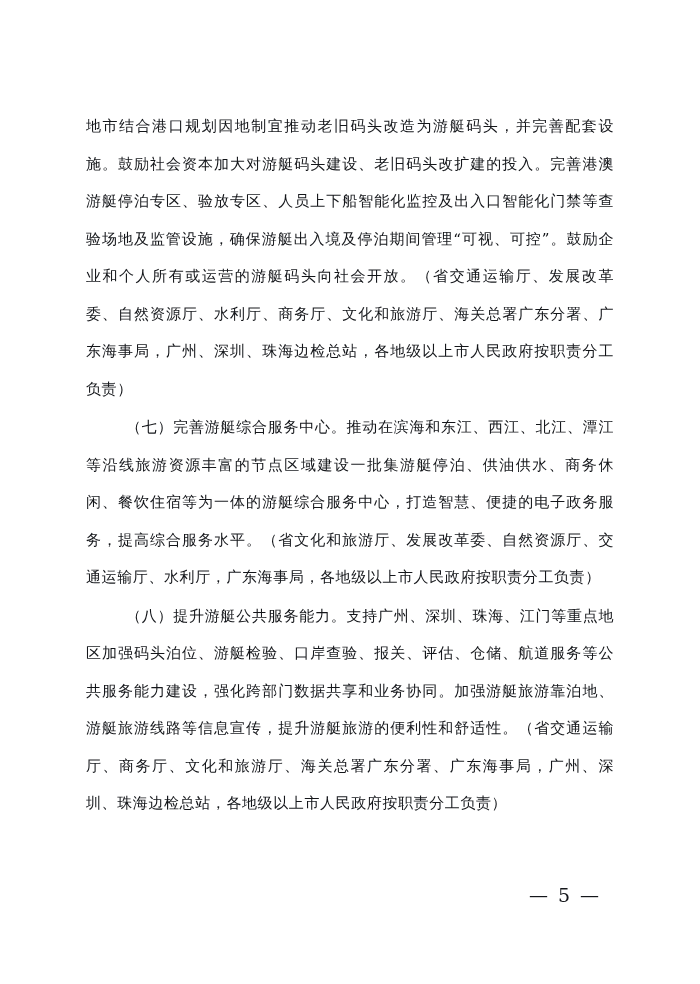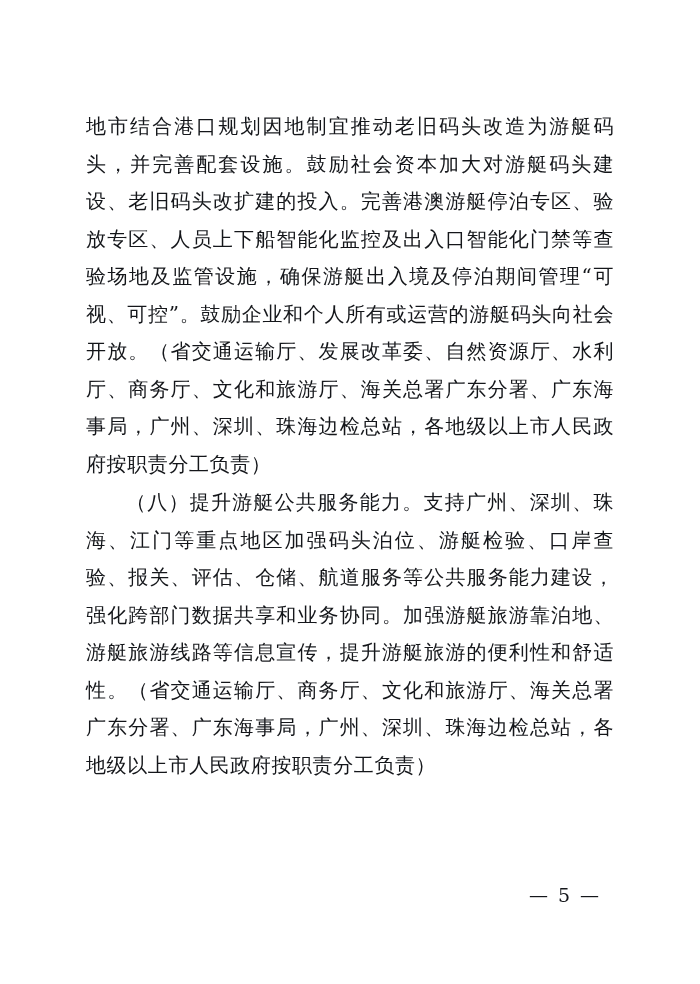--- a/index.html
+++ b/index.html
@@ -20,21 +20,21 @@
     background: #ffffff;
     box-sizing: border-box;
   }
   .content {
     position: absolute;
     left: 86px;
     top: 108px;
     width: 528px;
   }
   .para {
-    font-size: 20px;
+    font-size: 15px;
     line-height: 37.5px;
     color: #14161a;
     text-align: justify;
     text-justify: inter-ideograph;
     letter-spacing: 0.6px;
     margin: 0 0 1px 0;
     font-family: "DejaVu Serif", "Liberation Serif", serif;
     font-weight: 500;
   }
   .para.indent {
@@ -55,18 +55,19 @@
     display: inline-block;
     padding-left: 430px;
   }
 </style>
 </head>
 <body>
 
 <div class="page">
   <div class="content">
     <p class="para">地市结合港口规划因地制宜推动老旧码头改造为游艇码头，并完善配套设施。鼓励社会资本加大对游艇码头建设、老旧码头改扩建的投入。完善港澳游艇停泊专区、验放专区、人员上下船智能化监控及出入口智能化门禁等查验场地及监管设施，确保游艇出入境及停泊期间管理“可视、可控”。鼓励企业和个人所有或运营的游艇码头向社会开放。（省交通运输厅、发展改革委、自然资源厅、水利厅、商务厅、文化和旅游厅、海关总署广东分署、广东海事局，广州、深圳、珠海边检总站，各地级以上市人民政府按职责分工负责）</p>
+    <p class="para indent">（七）完善游艇综合服务中心。推动在滨海和东江、西江、北江、潭江等沿线旅游资源丰富的节点区域建设一批集游艇停泊、供油供水、商务休闲、餐饮住宿等为一体的游艇综合服务中心，打造智慧、便捷的电子政务服务，提高综合服务水平。（省文化和旅游厅、发展改革委、自然资源厅、交通运输厅、水利厅，广东海事局，各地级以上市人民政府按职责分工负责）</p>
     <p class="para indent">（八）提升游艇公共服务能力。支持广州、深圳、珠海、江门等重点地区加强码头泊位、游艇检验、口岸查验、报关、评估、仓储、航道服务等公共服务能力建设，强化跨部门数据共享和业务协同。加强游艇旅游靠泊地、游艇旅游线路等信息宣传，提升游艇旅游的便利性和舒适性。（省交通运输厅、商务厅、文化和旅游厅、海关总署广东分署、广东海事局，广州、深圳、珠海边检总站，各地级以上市人民政府按职责分工负责）</p>
   </div>
   <div class="page-number">
     <span class="pn-inner">— 5 —</span>
   </div>
 </div>
 
 </body></html>

